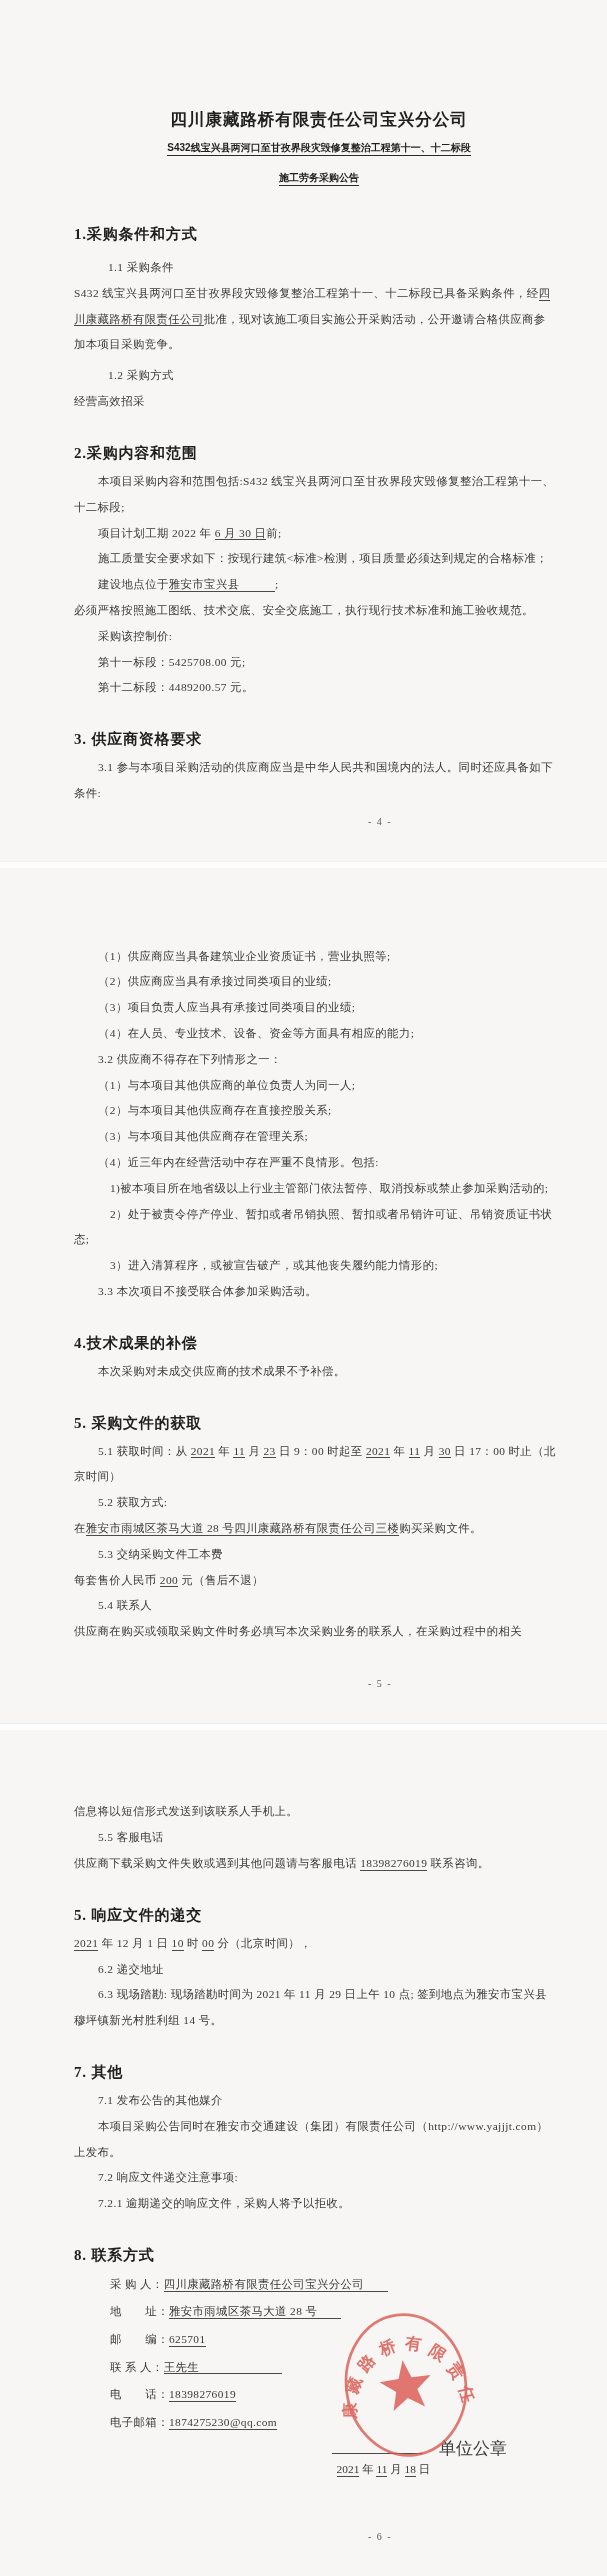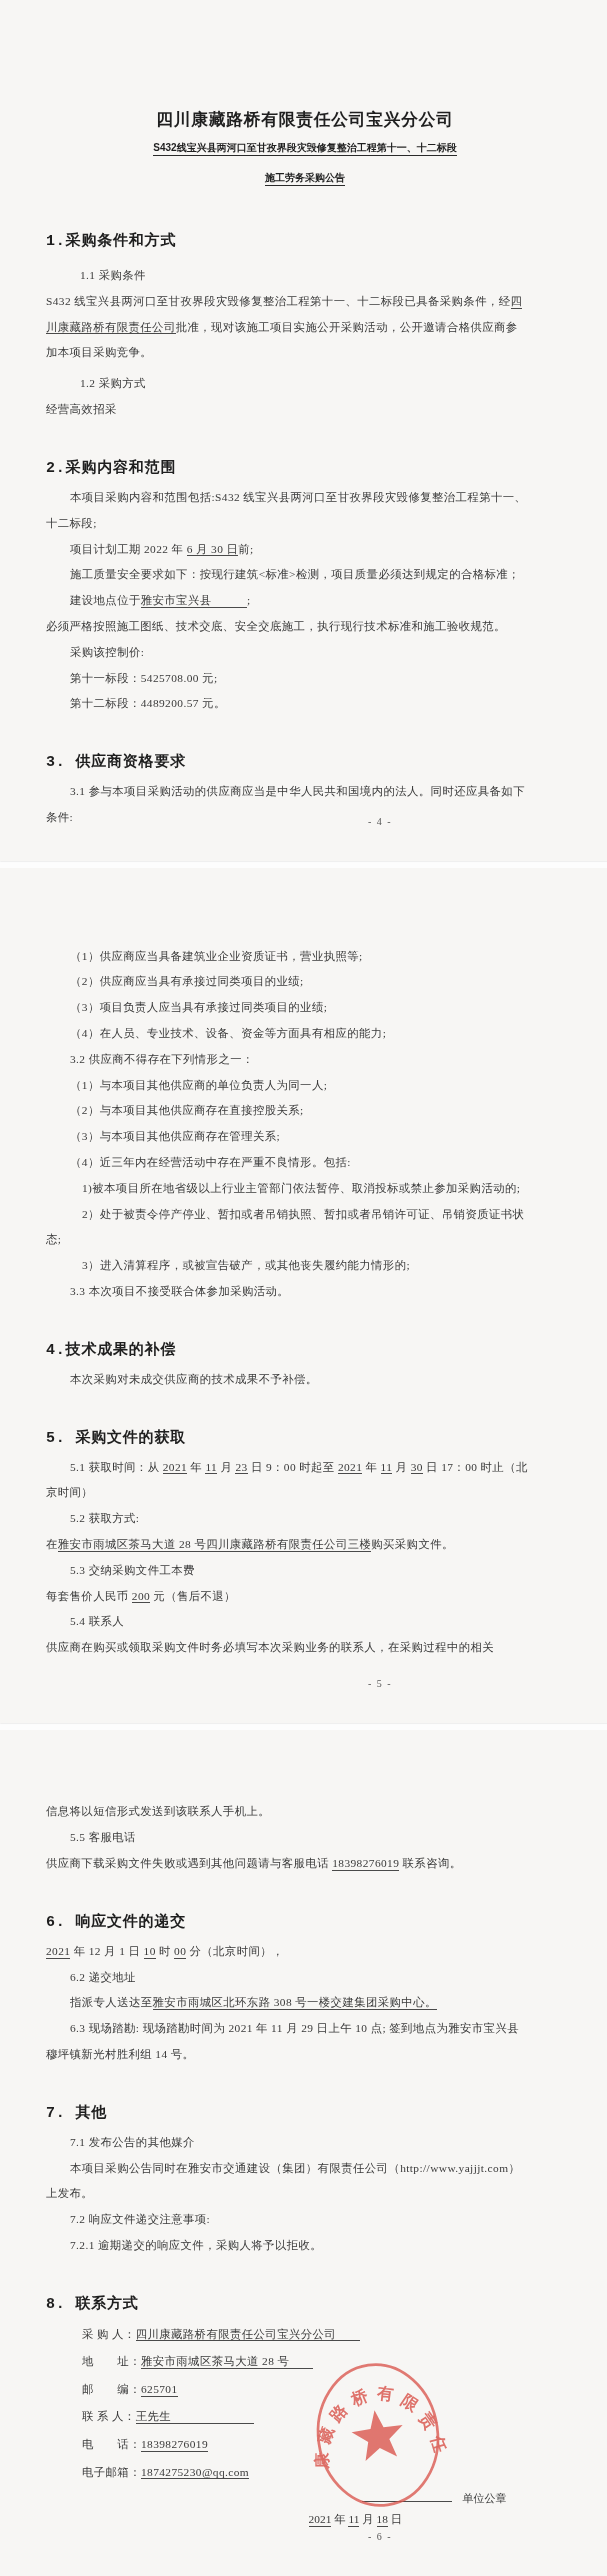--- a/index.html
+++ b/index.html
@@ -1,41 +1,41 @@
 <!DOCTYPE html>
 <html style="font-size:12px"><head>
 <meta charset="utf-8">
 <style>
   html,body{margin:0;padding:0;background:#fdfdfd;}
   body{width:608px;font-family:"Liberation Serif", serif;}
   .page{position:relative;width:608px;background:#f7f6f4;box-sizing:border-box;
-        padding-left:46px;padding-right:44px;overflow:hidden;
+        padding-left:74px;padding-right:44px;overflow:hidden;
         box-shadow:0 0.8px 1.5px rgba(0,0,0,.15);}
   .pg1{height:861px;padding-top:106px;margin-bottom:6.8px;}
   .pg2{height:855px;padding-top:73px;margin-bottom:6.8px;}
   .pg3{height:846px;padding-top:67px;}
   .line{line-height:22px;margin-top:3.8px;font-size:11.4px;color:#3a3a3a;
         white-space:nowrap;letter-spacing:0.4px;}
   .t1{font-family:"Liberation Sans",sans-serif;font-size:16.7px;font-weight:bold;color:#1f1f1f;
       text-align:center;line-height:27px;margin-top:0;letter-spacing:0.8px;}
   .t2{font-family:"Liberation Sans",sans-serif;font-size:10px;font-weight:bold;color:#1f1f1f;
       text-align:center;line-height:30px;margin-top:0;letter-spacing:0;}
   .t2 .u{border-bottom:1.5px solid #2a2a2a;padding-bottom:1.5px;}
-  .h{font-family:Liberation Mono, monospace;font-size:15px;font-weight:bold;color:#1f1f1f;
-     line-height:26px;margin-top:36px;margin-bottom:3px;letter-spacing:0.8px;}
+  .h{font-family:Liberation Serif, serif;font-size:15px;font-weight:bold;color:#1f1f1f;
+     line-height:26px;margin-top:28px;margin-bottom:3px;letter-spacing:0.8px;}
   .s{padding-left:34px;margin-top:9px;}
   .p{padding-left:24px;}
   .p2{padding-left:36px;}
   .c{padding-left:0;}
   .ct{padding-left:36px;line-height:23px;margin-top:4.6px;}
   .u{border-bottom:0.8px solid #4a4a4a;padding-bottom:0.8px;}
   .pagefoot{position:absolute;left:152px;right:0;bottom:34px;text-align:center;
             font-size:10px;color:#555;letter-spacing:1.5px;}
   .sealbox{position:relative;margin-left:258px;margin-top:4.6px;height:53px;}
-  .sealrow{font-size:11px;color:#3a3a3a;line-height:21px;white-space:nowrap;text-align:center;}
+  .sealrow{font-size:17px;color:#3a3a3a;line-height:21px;white-space:nowrap;}
   .sealrow .blank{display:inline-block;width:90px;border-bottom:0.8px solid #4a4a4a;height:12px;}
   .datrow{font-size:11.4px;color:#3a3a3a;line-height:21px;white-space:nowrap;padding-left:4.6px;}
   .stamp{position:absolute;left:4.6px;top:-131px;width:138px;height:156px;
          transform:rotate(-8deg);opacity:.85;pointer-events:none;}
 </style>
 </head>
 <body>
 
 <div id="doc-root">
     <section class="page pg1">
@@ -89,24 +89,23 @@
       <div class="line p"><span>5.3 交纳采购文件工本费</span></div>
       <div class="line c"><span>每套售价人民币 </span><span class="u">200</span><span> 元（售后不退）</span></div>
       <div class="line p"><span>5.4 联系人</span></div>
       <div class="line c"><span>供应商在购买或领取采购文件时务必填写本次采购业务的联系人，在采购过程中的相关</span></div>
       <div class="pagefoot">- 5 -</div>
     </section>
     <section class="page pg3">
       <div class="line c"><span>信息将以短信形式发送到该联系人手机上。</span></div>
       <div class="line p"><span>5.5 客服电话</span></div>
       <div class="line c"><span>供应商下载采购文件失败或遇到其他问题请与客服电话 </span><span class="u">18398276019</span><span> 联系咨询。</span></div>
-      <div class="line h"><span>6. 响应文件的递交</span></div>
+      <div class="line h"><span>5. 响应文件的递交</span></div>
       <div class="line c"><span class="u">2021</span><span> 年 12 月 1 日 </span><span class="u">10</span><span> 时 </span><span class="u">00</span><span> 分（北京时间），</span></div>
       <div class="line p"><span>6.2 递交地址</span></div>
-      <div class="line p"><span>指派专人送达至</span><span class="u">雅安市雨城区北环东路 308 号一楼交建集团采购中心。</span></div>
       <div class="line p"><span>6.3 现场踏勘: 现场踏勘时间为 2021 年 11 月 29 日上午 10 点; 签到地点为雅安市宝兴县</span></div>
       <div class="line c"><span>穆坪镇新光村胜利组 14 号。</span></div>
       <div class="line h"><span>7. 其他</span></div>
       <div class="line p"><span>7.1 发布公告的其他媒介</span></div>
       <div class="line p"><span>本项目采购公告同时在雅安市交通建设（集团）有限责任公司（http://www.yajjjt.com）</span></div>
       <div class="line c"><span>上发布。</span></div>
       <div class="line p"><span>7.2 响应文件递交注意事项:</span></div>
       <div class="line p"><span>7.2.1 逾期递交的响应文件，采购人将予以拒收。</span></div>
       <div class="line h"><span>8. 联系方式</span></div>
       <div class="line ct"><span>采 购 人：</span><span class="u">四川康藏路桥有限责任公司宝兴分公司　　</span></div>

